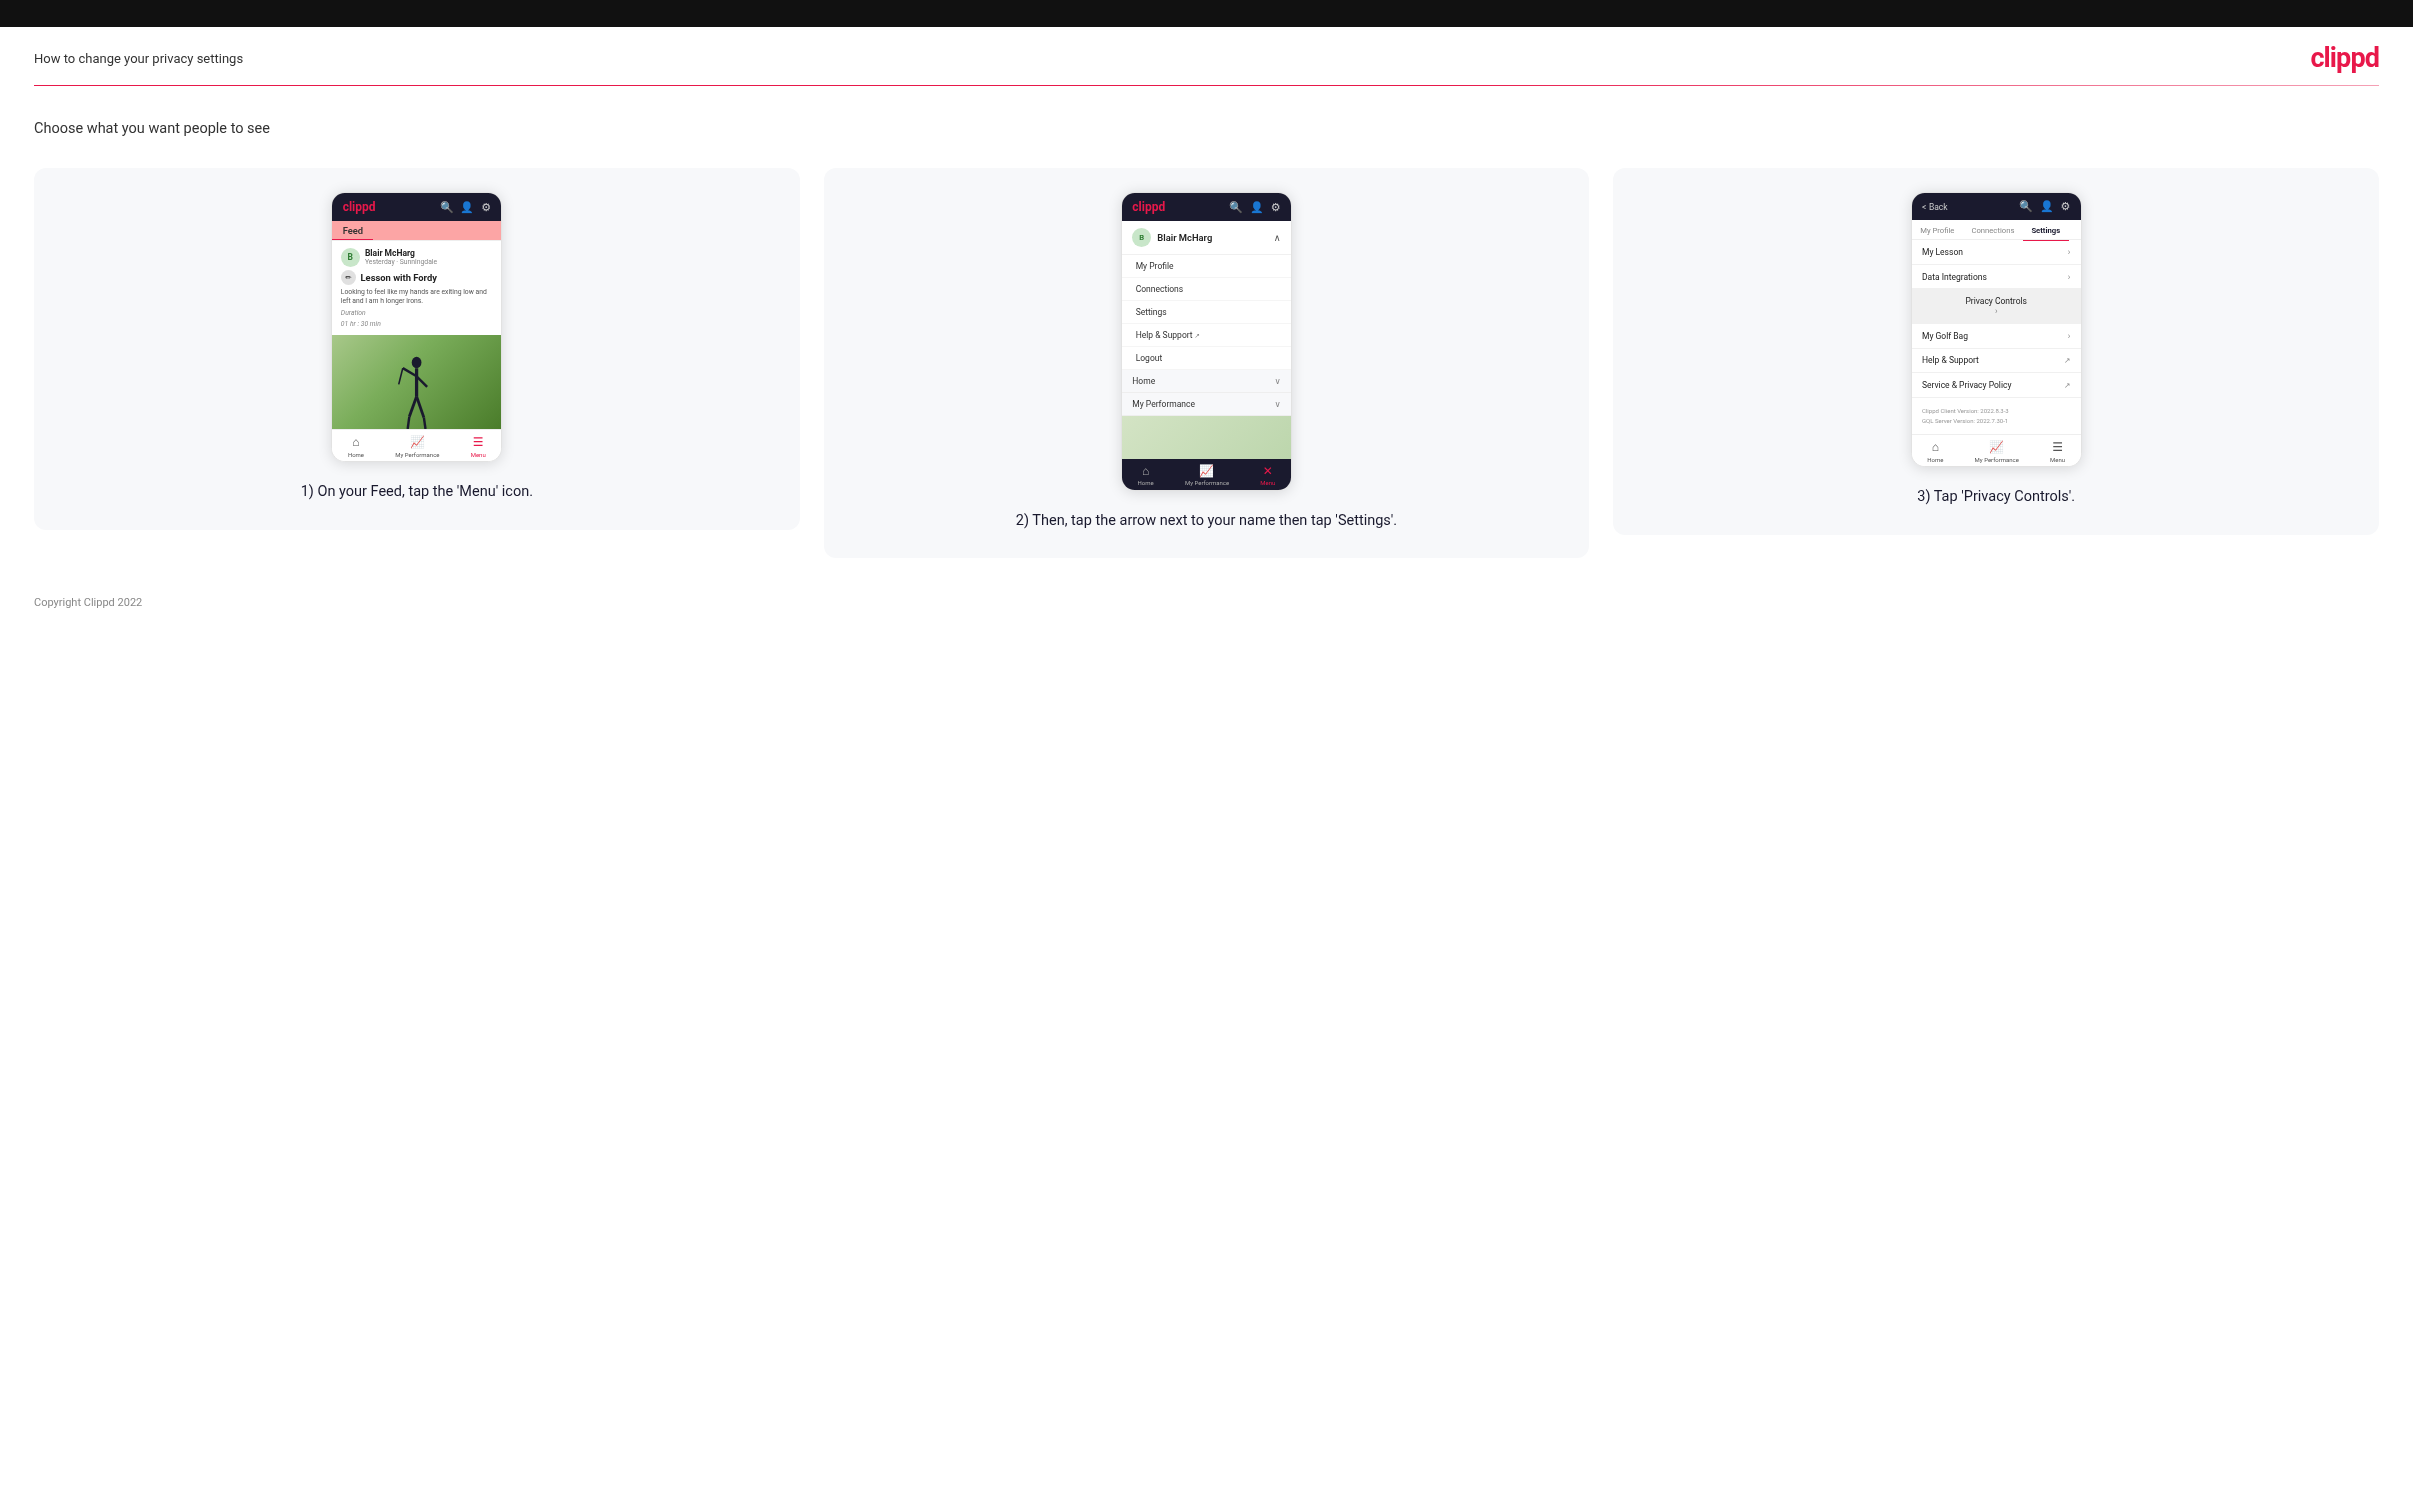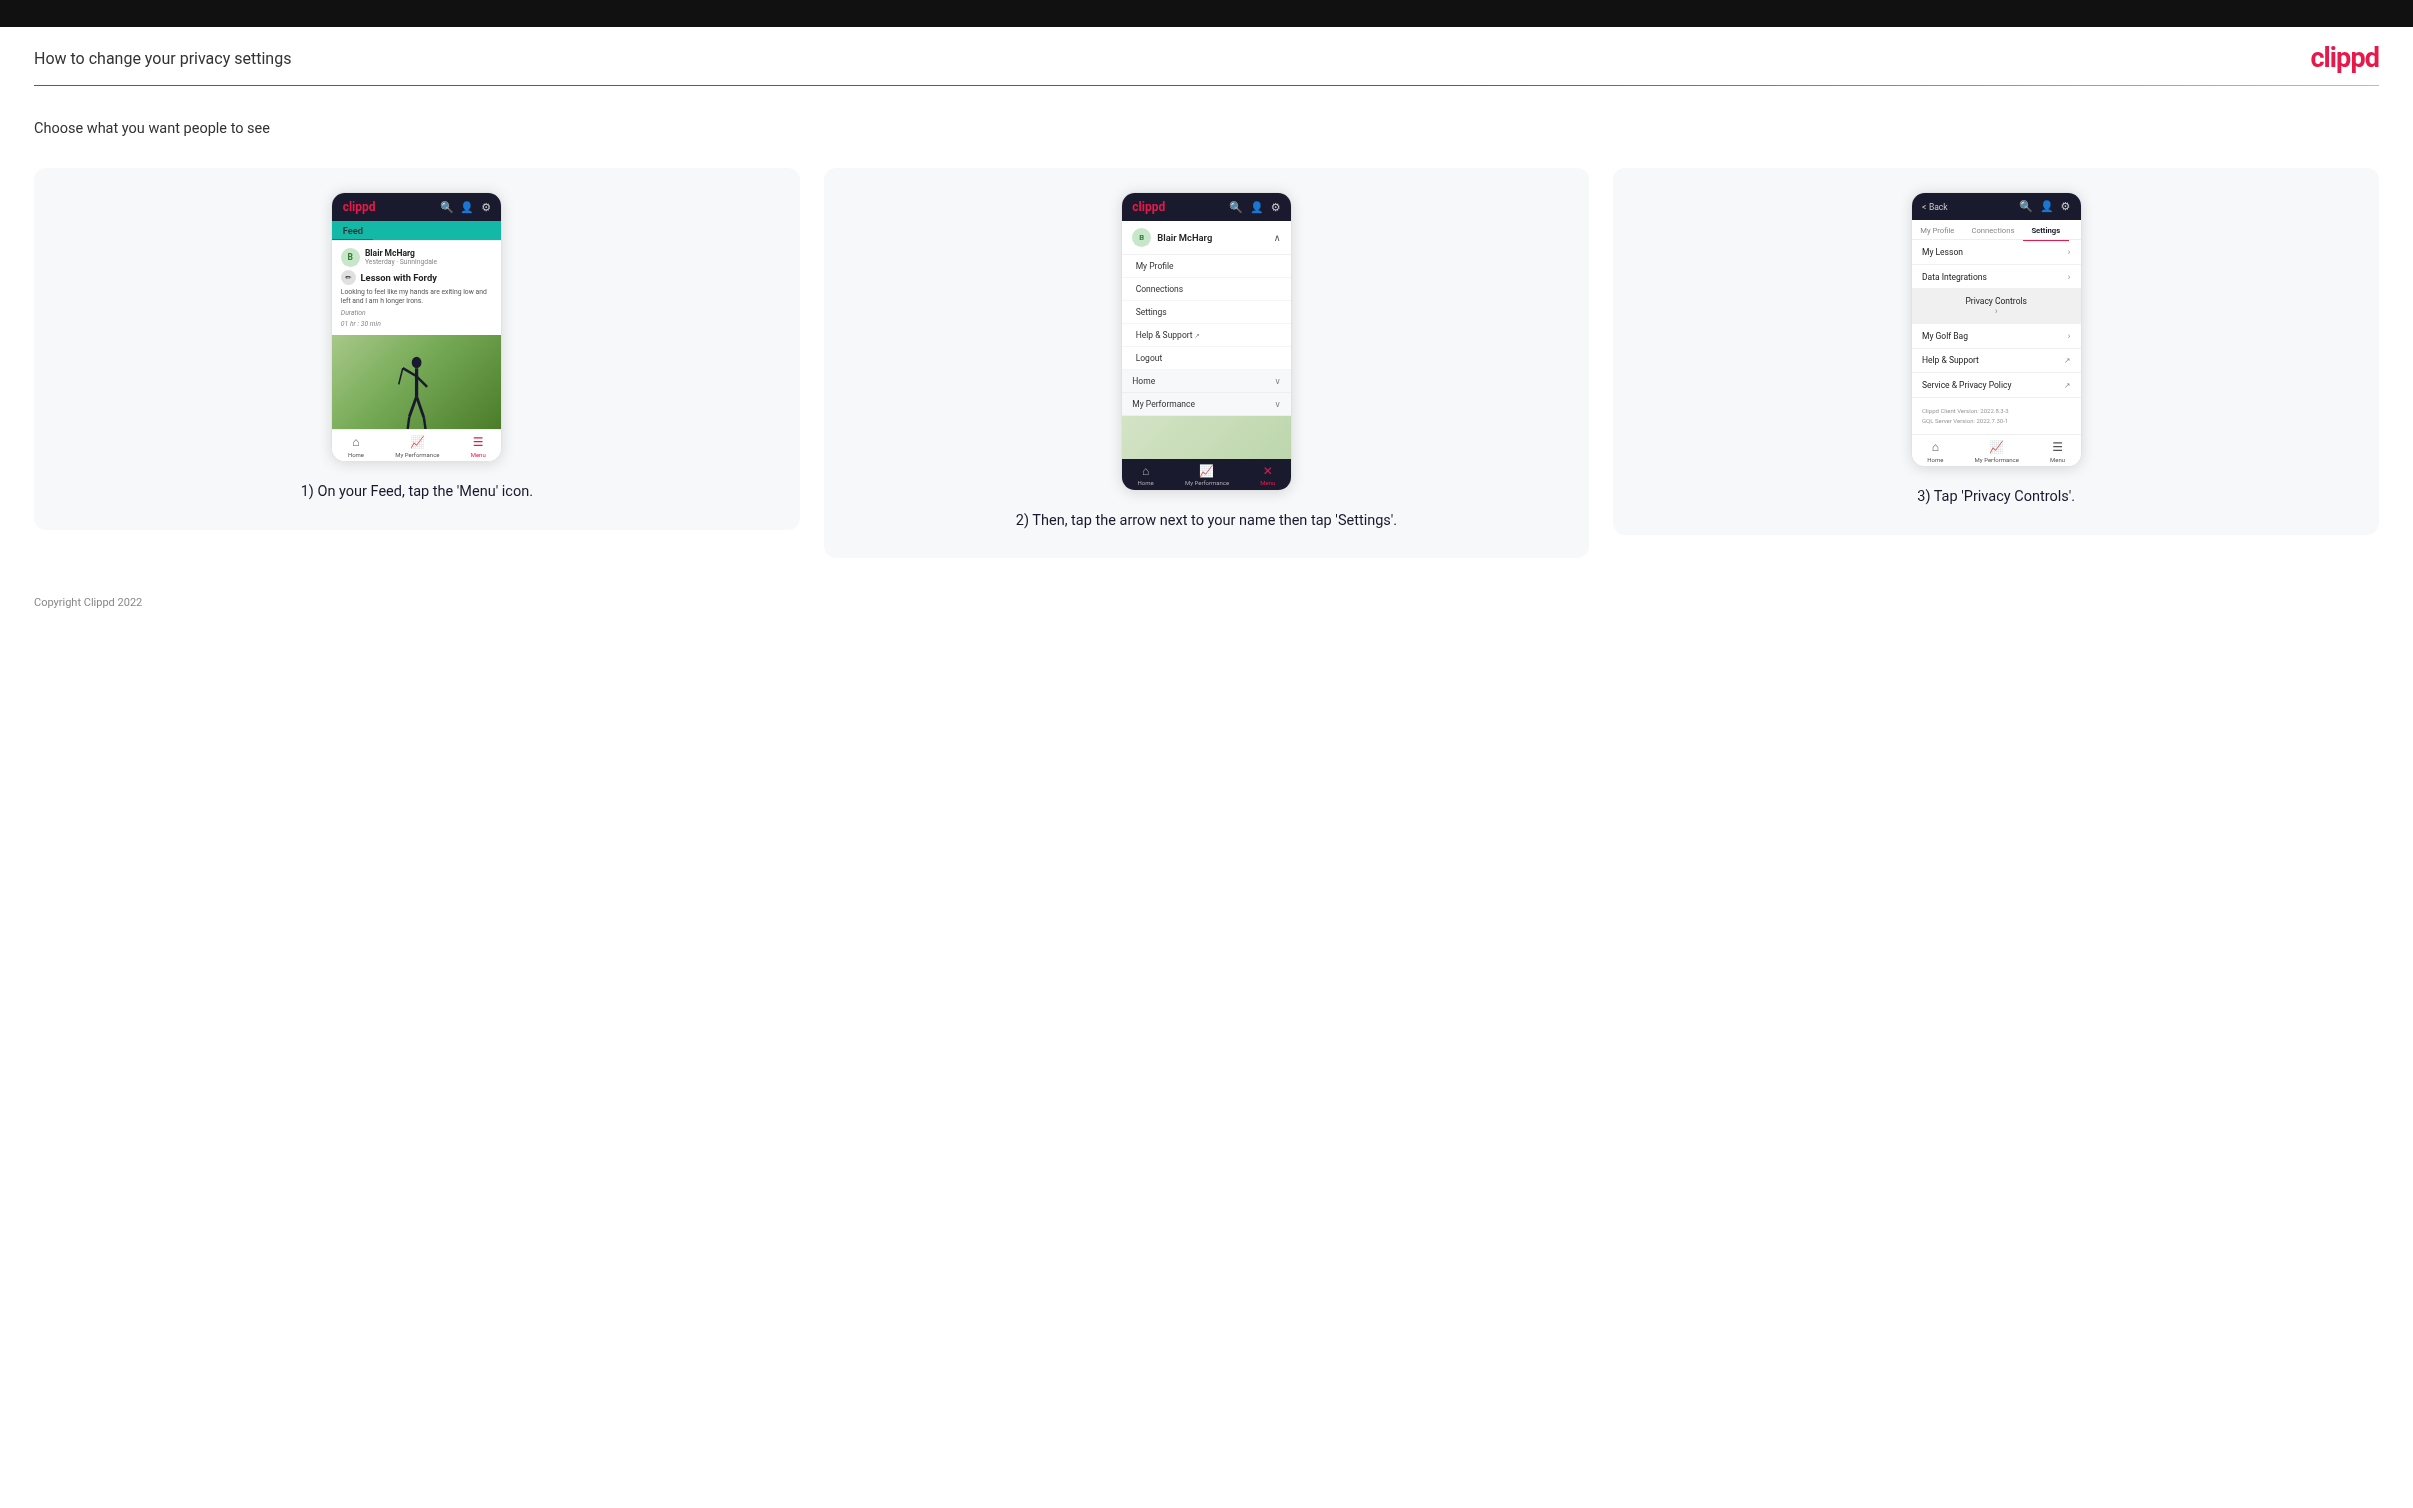--- a/index.html
+++ b/index.html
@@ -18,21 +18,21 @@
     }
 
     
     .header {
       display: flex;
       align-items: center;
       justify-content: space-between;
       padding: 15.4px 34px 10.3px 34px;
     }
     .header-title {
-      font-size: 16px;
+      font-size: 13px;
       color: #333;
     }
     .logo {
       font-size: 27px;
       font-weight: 700;
       color: #e8184a;
       letter-spacing: -0.9px;
     }
 
     
@@ -418,21 +418,21 @@
 
         <div class="phone1-header">
           <span class="phone1-logo">clippd</span>
           <div class="phone1-icons">
             <span>🔍</span>
             <span>👤</span>
             <span>⚙</span>
           </div>
         </div>
 
-        <div style="border-bottom:0.9px solid #eee; background:#14b8a6;">
+        <div style="border-bottom:0.9px solid #eee; background:#fca5a5;">
           <span class="phone1-feed-tab">Feed</span>
         </div>
 
         <div class="phone1-post">
           <div class="phone1-user-row">
             <div class="phone1-avatar">B</div>
             <div class="phone1-user-info">
               <div class="name">Blair McHarg</div>
               <div class="sub">Yesterday · Sunningdale</div>
             </div>

